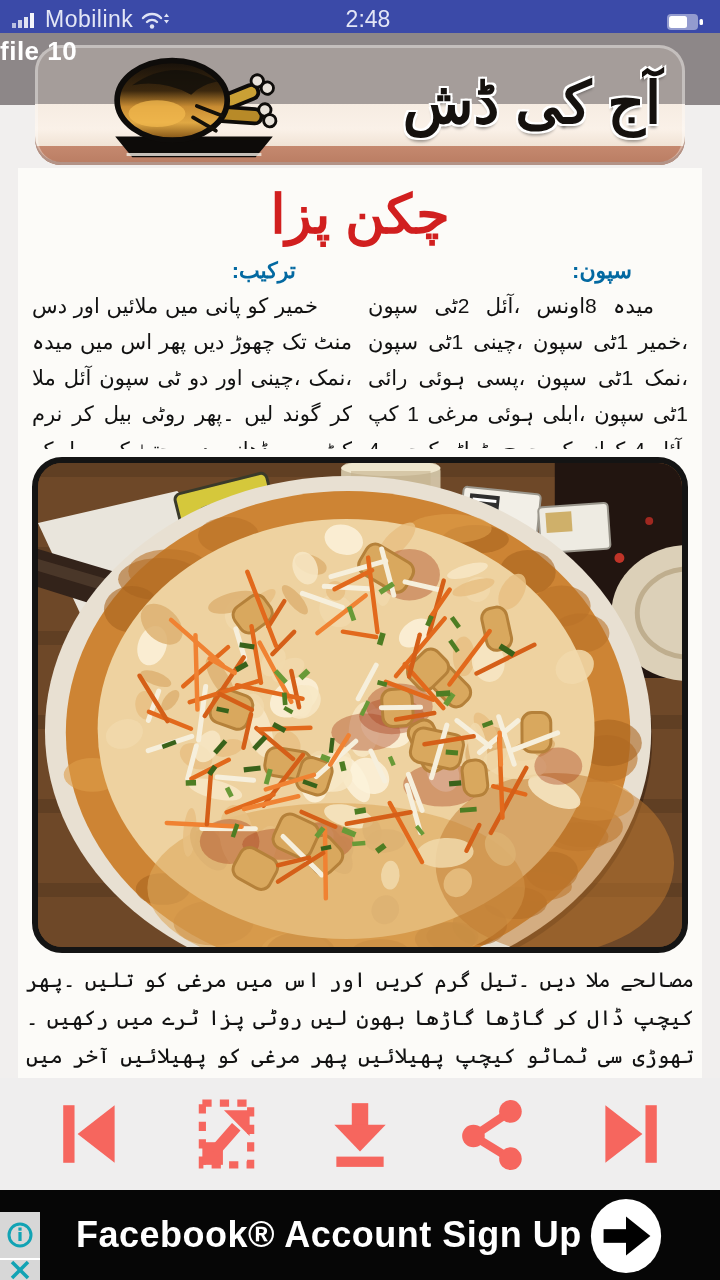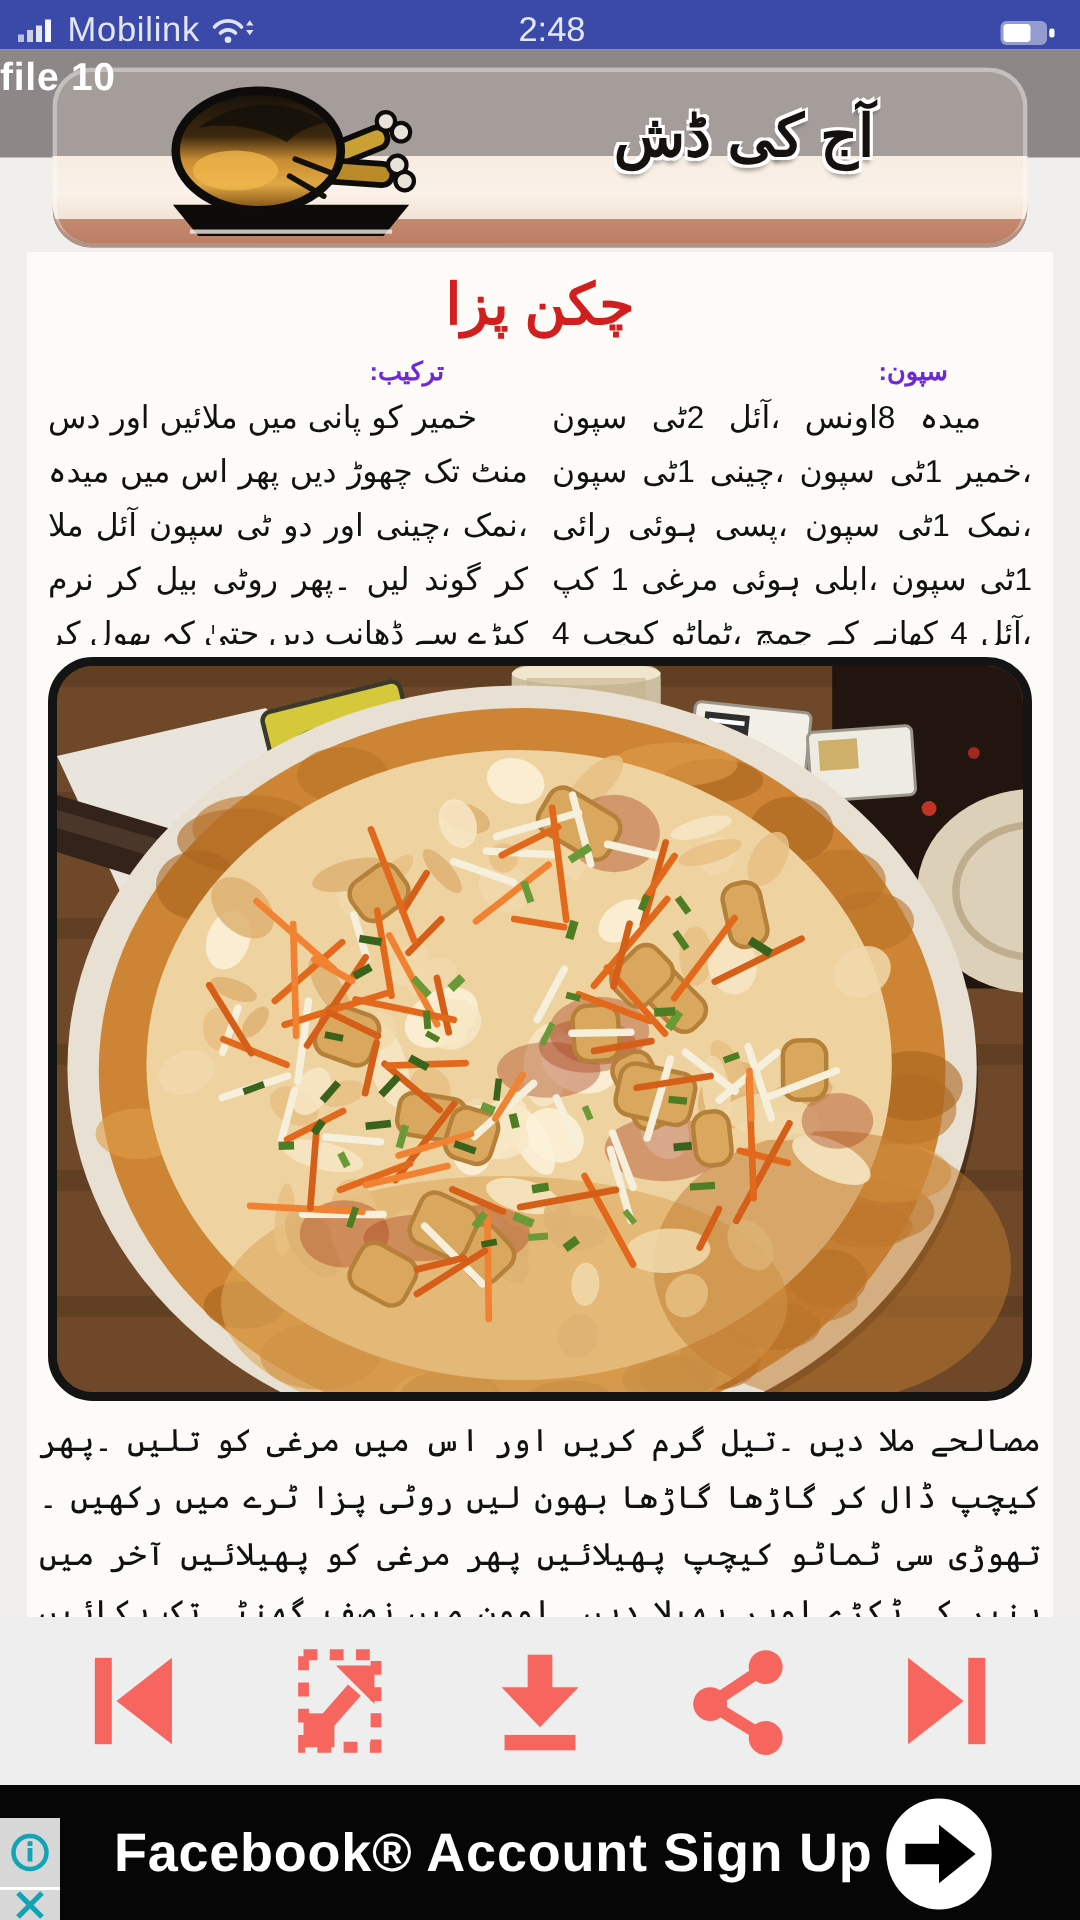--- a/index.html
+++ b/index.html
@@ -33,36 +33,36 @@
     border-radius:26px;z-index:3;overflow:hidden;
     background:linear-gradient(180deg,
       #a59d9a 0%, #a59d9a 49%,
       #f6ece2 49%, #faf1e8 70%,
       #f1e3d5 84%, #c5896f 84%, #b97c62 100%);
     box-shadow:inset 0 0 0 3px rgba(255,255,255,.35), inset 0 -3px 0 #8a5a47;
   }
   .chicken-logo{position:absolute;left:52px;top:6px;width:214px;height:112px;}
   .app-title{
     position:absolute;right:24px;top:26px;width:330px;
-    direction:rtl;text-align:center;color:#15110e;
-    font-size:39px;font-weight:700;line-height:1.1;
+    direction:rtl;text-align:right;color:#15110e;
+    font-size:58px;font-weight:700;line-height:1.1;
     text-shadow:-2px -2px 0 #fff,2px -2px 0 #fff,-2px 2px 0 #fff,2px 2px 0 #fff,0 4px 3px rgba(0,0,0,.35);
   }
   
   .content{
     position:absolute;top:168px;left:18px;width:684px;height:910px;
     background:#fcfbf8;box-sizing:border-box;
   }
   .recipe-title{
     direction:rtl;text-align:center;color:#d11f1f;
-    font-size:38px;font-weight:700;padding:14px 0 6px;line-height:1.2;
+    font-size:54px;font-weight:700;padding:14px 0 6px;line-height:1.2;
   }
   .columns{display:flex;direction:rtl;gap:16px;padding:0 14px;height:196px;overflow:hidden;}
   .col{flex:1;direction:rtl;}
-  .col-heading{font-size:17px;font-weight:700;text-indent:56px;color:#6d28d9;line-height:1.6;}
+  .col-heading{font-size:22px;font-weight:700;text-indent:56px;color:#0369a1;line-height:1.6;}
   .col-body{
     font-size:21px;line-height:1.72;color:#111;
     text-align:justify;text-indent:34px;margin:0;
   }
   .photo{
     margin:8px 14px 0;height:484px;border:6px solid #141414;border-radius:30px;
     overflow:hidden;background:#6e4828;position:relative;
   }
   .photo svg{display:block;width:100%;height:100%;}
   .bottom-text{

